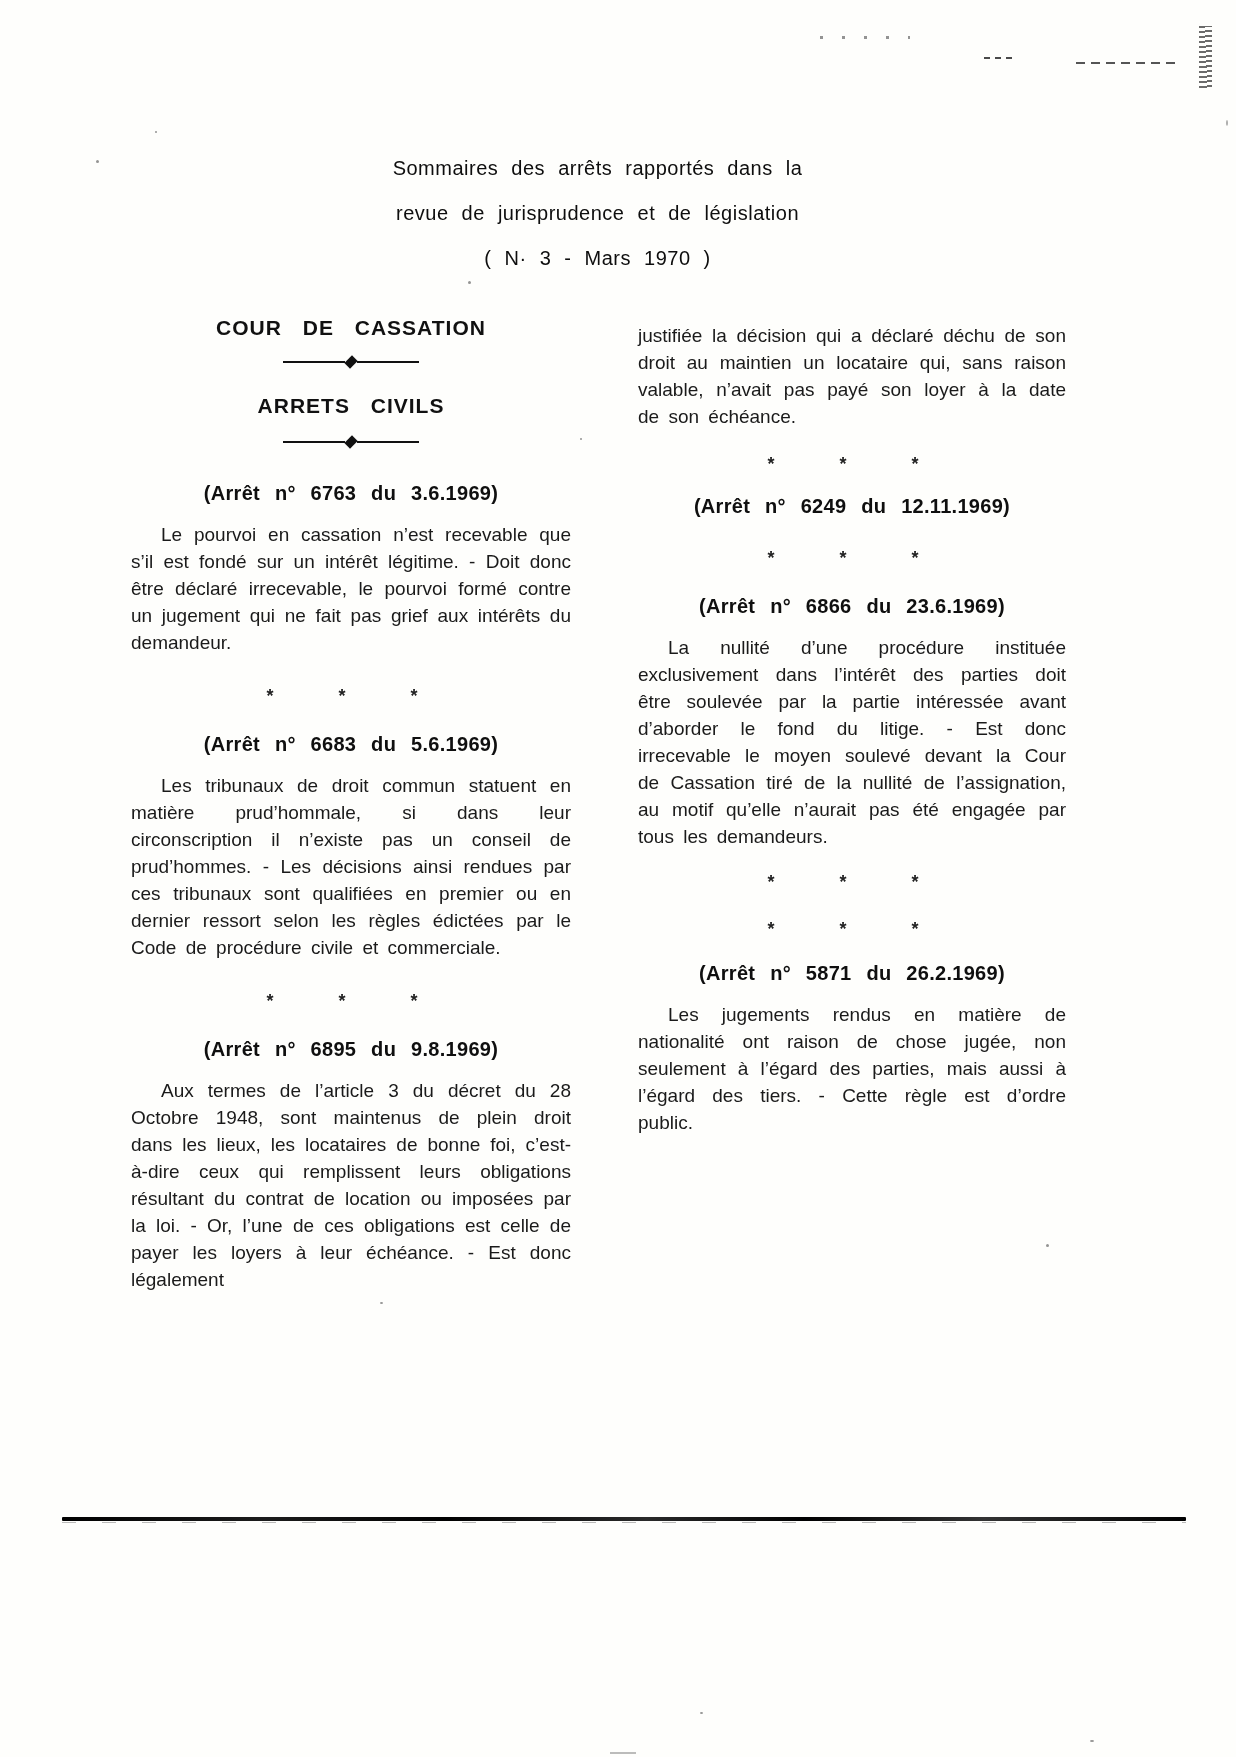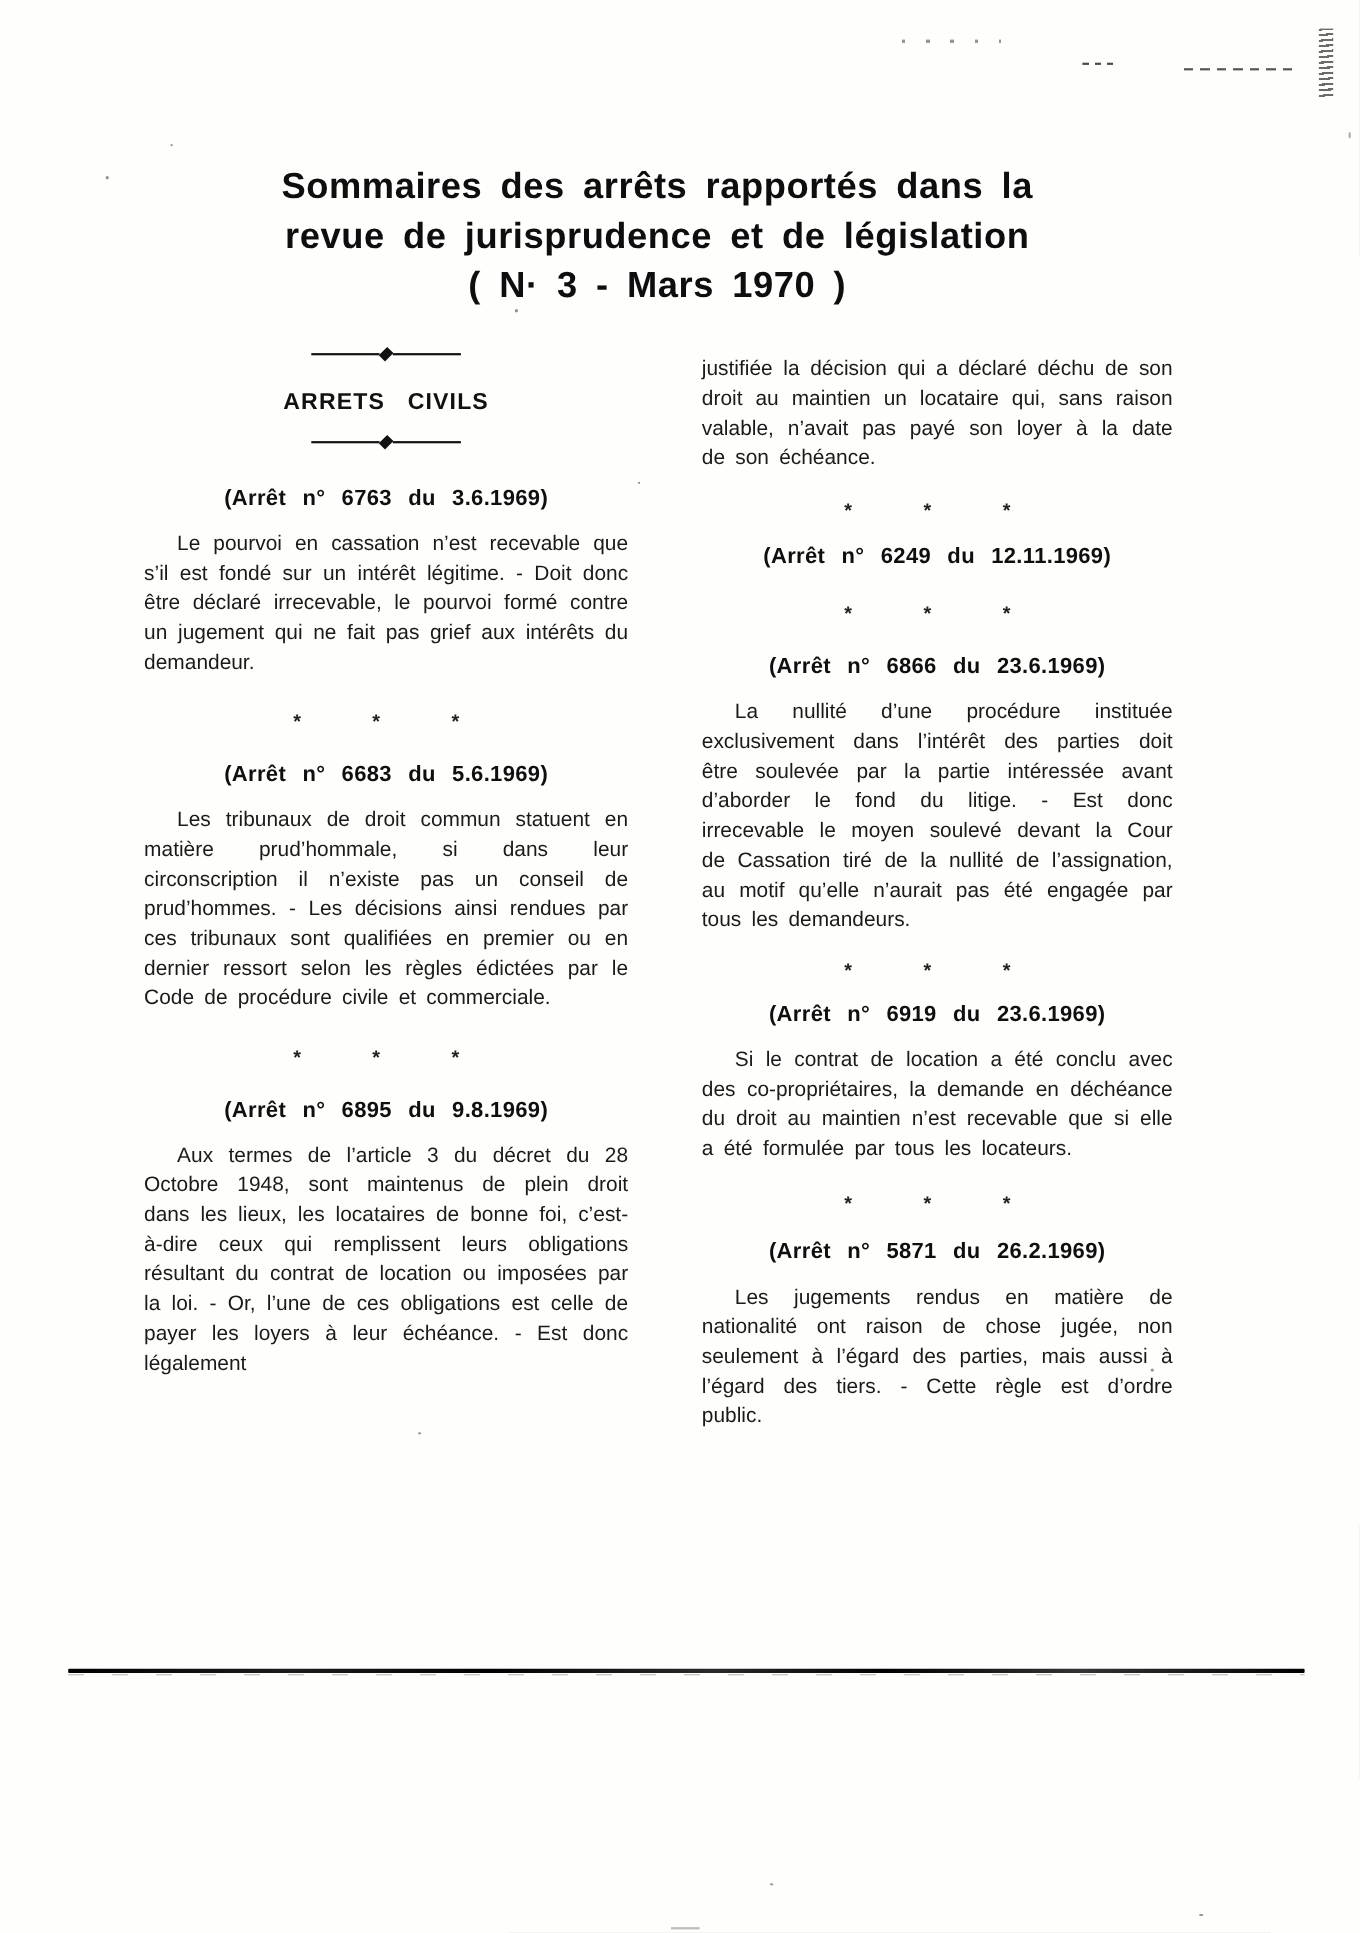--- a/index.html
+++ b/index.html
@@ -12,22 +12,22 @@
     font-family:"Liberation Sans", sans-serif;
     color:#161616;
   }
   
   .title-block{
     position:absolute;
     left:115px; top:146px; width:965px;
     text-align:center;
   }
   .title-line{
-    font-size:33px;
-    font-weight:bold;
+    font-size:20px;
+    font-weight:normal;
     letter-spacing:.5px;
     word-spacing:7px;
     line-height:45px;
     color:#0e0e0e;
   }
   
   .col{
     position:absolute; top:300px;
   }
   .col-left{ left:115px; width:472px; }
@@ -148,20 +148,21 @@
   <div class="speck s9"></div>
   <div class="speck s10"></div>
 
   <div class="title-block">
     <div class="title-line">Sommaires des arrêts rapportés dans la</div>
     <div class="title-line">revue de jurisprudence et de législation</div>
     <div class="title-line">( N· 3 - Mars 1970 )</div>
   </div>
 
   <div class="col col-left">
+    <div class="court-title">COUR DE CASSATION</div>
     <div class="divider">
       <span class="bar"></span>
       <span class="diamond"></span>
       <span class="bar"></span>
     </div>
     <div class="court-title" style="margin-top:26px;">ARRETS CIVILS</div>
     <div class="divider" style="margin-top:18px;">
       <span class="bar"></span>
       <span class="diamond"></span>
       <span class="bar"></span>
@@ -198,24 +199,20 @@
 
     <div class="sep">* * *</div>
 
     <div class="entry">
       <div class="entry-heading">(Arrêt n° 6866 du 23.6.1969)</div>
       <p class="entry-body">La nullité d’une procédure instituée exclusivement dans l’intérêt des parties doit être soulevée par la partie intéressée avant d’aborder le fond du litige. - Est donc irrecevable le moyen soulevé devant la Cour de Cassation tiré de la nullité de l’assignation, au motif qu’elle n’aurait pas été engagée par tous les demandeurs.</p>
     </div>
 
     <div class="sep" style="margin-top:22px;margin-bottom:18px;">* * *</div>
 
-    <div class="entry">
-      <div class="entry-heading">(Arrêt n° 6919 du 23.6.1969)</div>
-      <p class="entry-body">Si le contrat de location a été conclu avec des co-propriétaires, la demande en déchéance du droit au maintien n’est recevable que si elle a été formulée par tous les locateurs.</p>
-    </div>
 
     <div class="sep" style="margin-top:26px;margin-bottom:22px;">* * *</div>
 
     <div class="entry">
       <div class="entry-heading">(Arrêt n° 5871 du 26.2.1969)</div>
       <p class="entry-body">Les jugements rendus en matière de nationalité ont raison de chose jugée, non seulement à l’égard des parties, mais aussi à l’égard des tiers. - Cette règle est d’ordre public.</p>
     </div>
   </div>
 
   <div class="artifact bottom-rule"></div>

